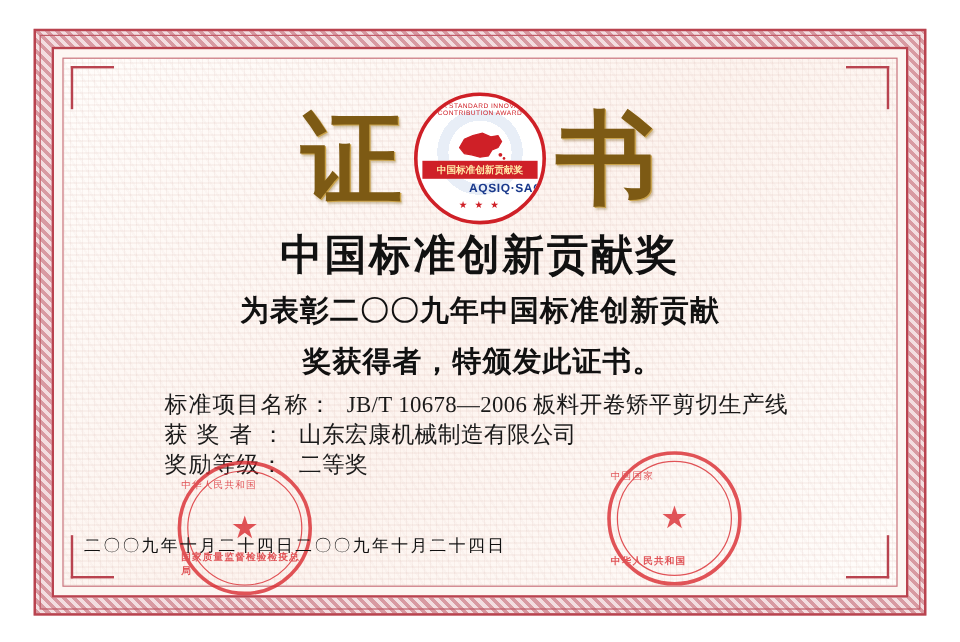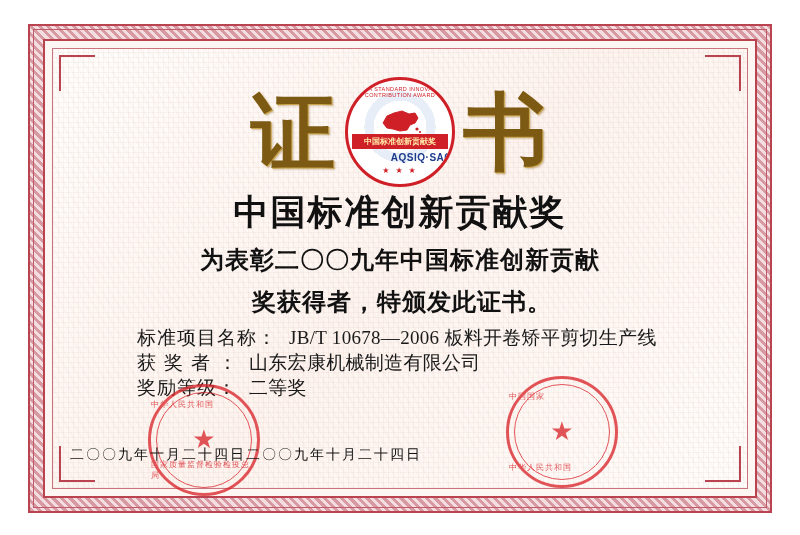--- a/index.html
+++ b/index.html
@@ -270,20 +270,21 @@
     left: 0; right: 0;
     top: 12px;
     text-align: left;
     font-size: 8px;
     font-family: "Liberation Sans", sans-serif;
     letter-spacing: 1px;
   }
   .seal .seal-arc.bottom {
     top: auto;
     bottom: 12px;
+    font-weight: bold;
   }
 
   
   .dates {
     position: absolute;
     left: 0; right: 0;
     top: 446px;
     display: flex;
     justify-content: flex-start;
     padding: 0 70px;

